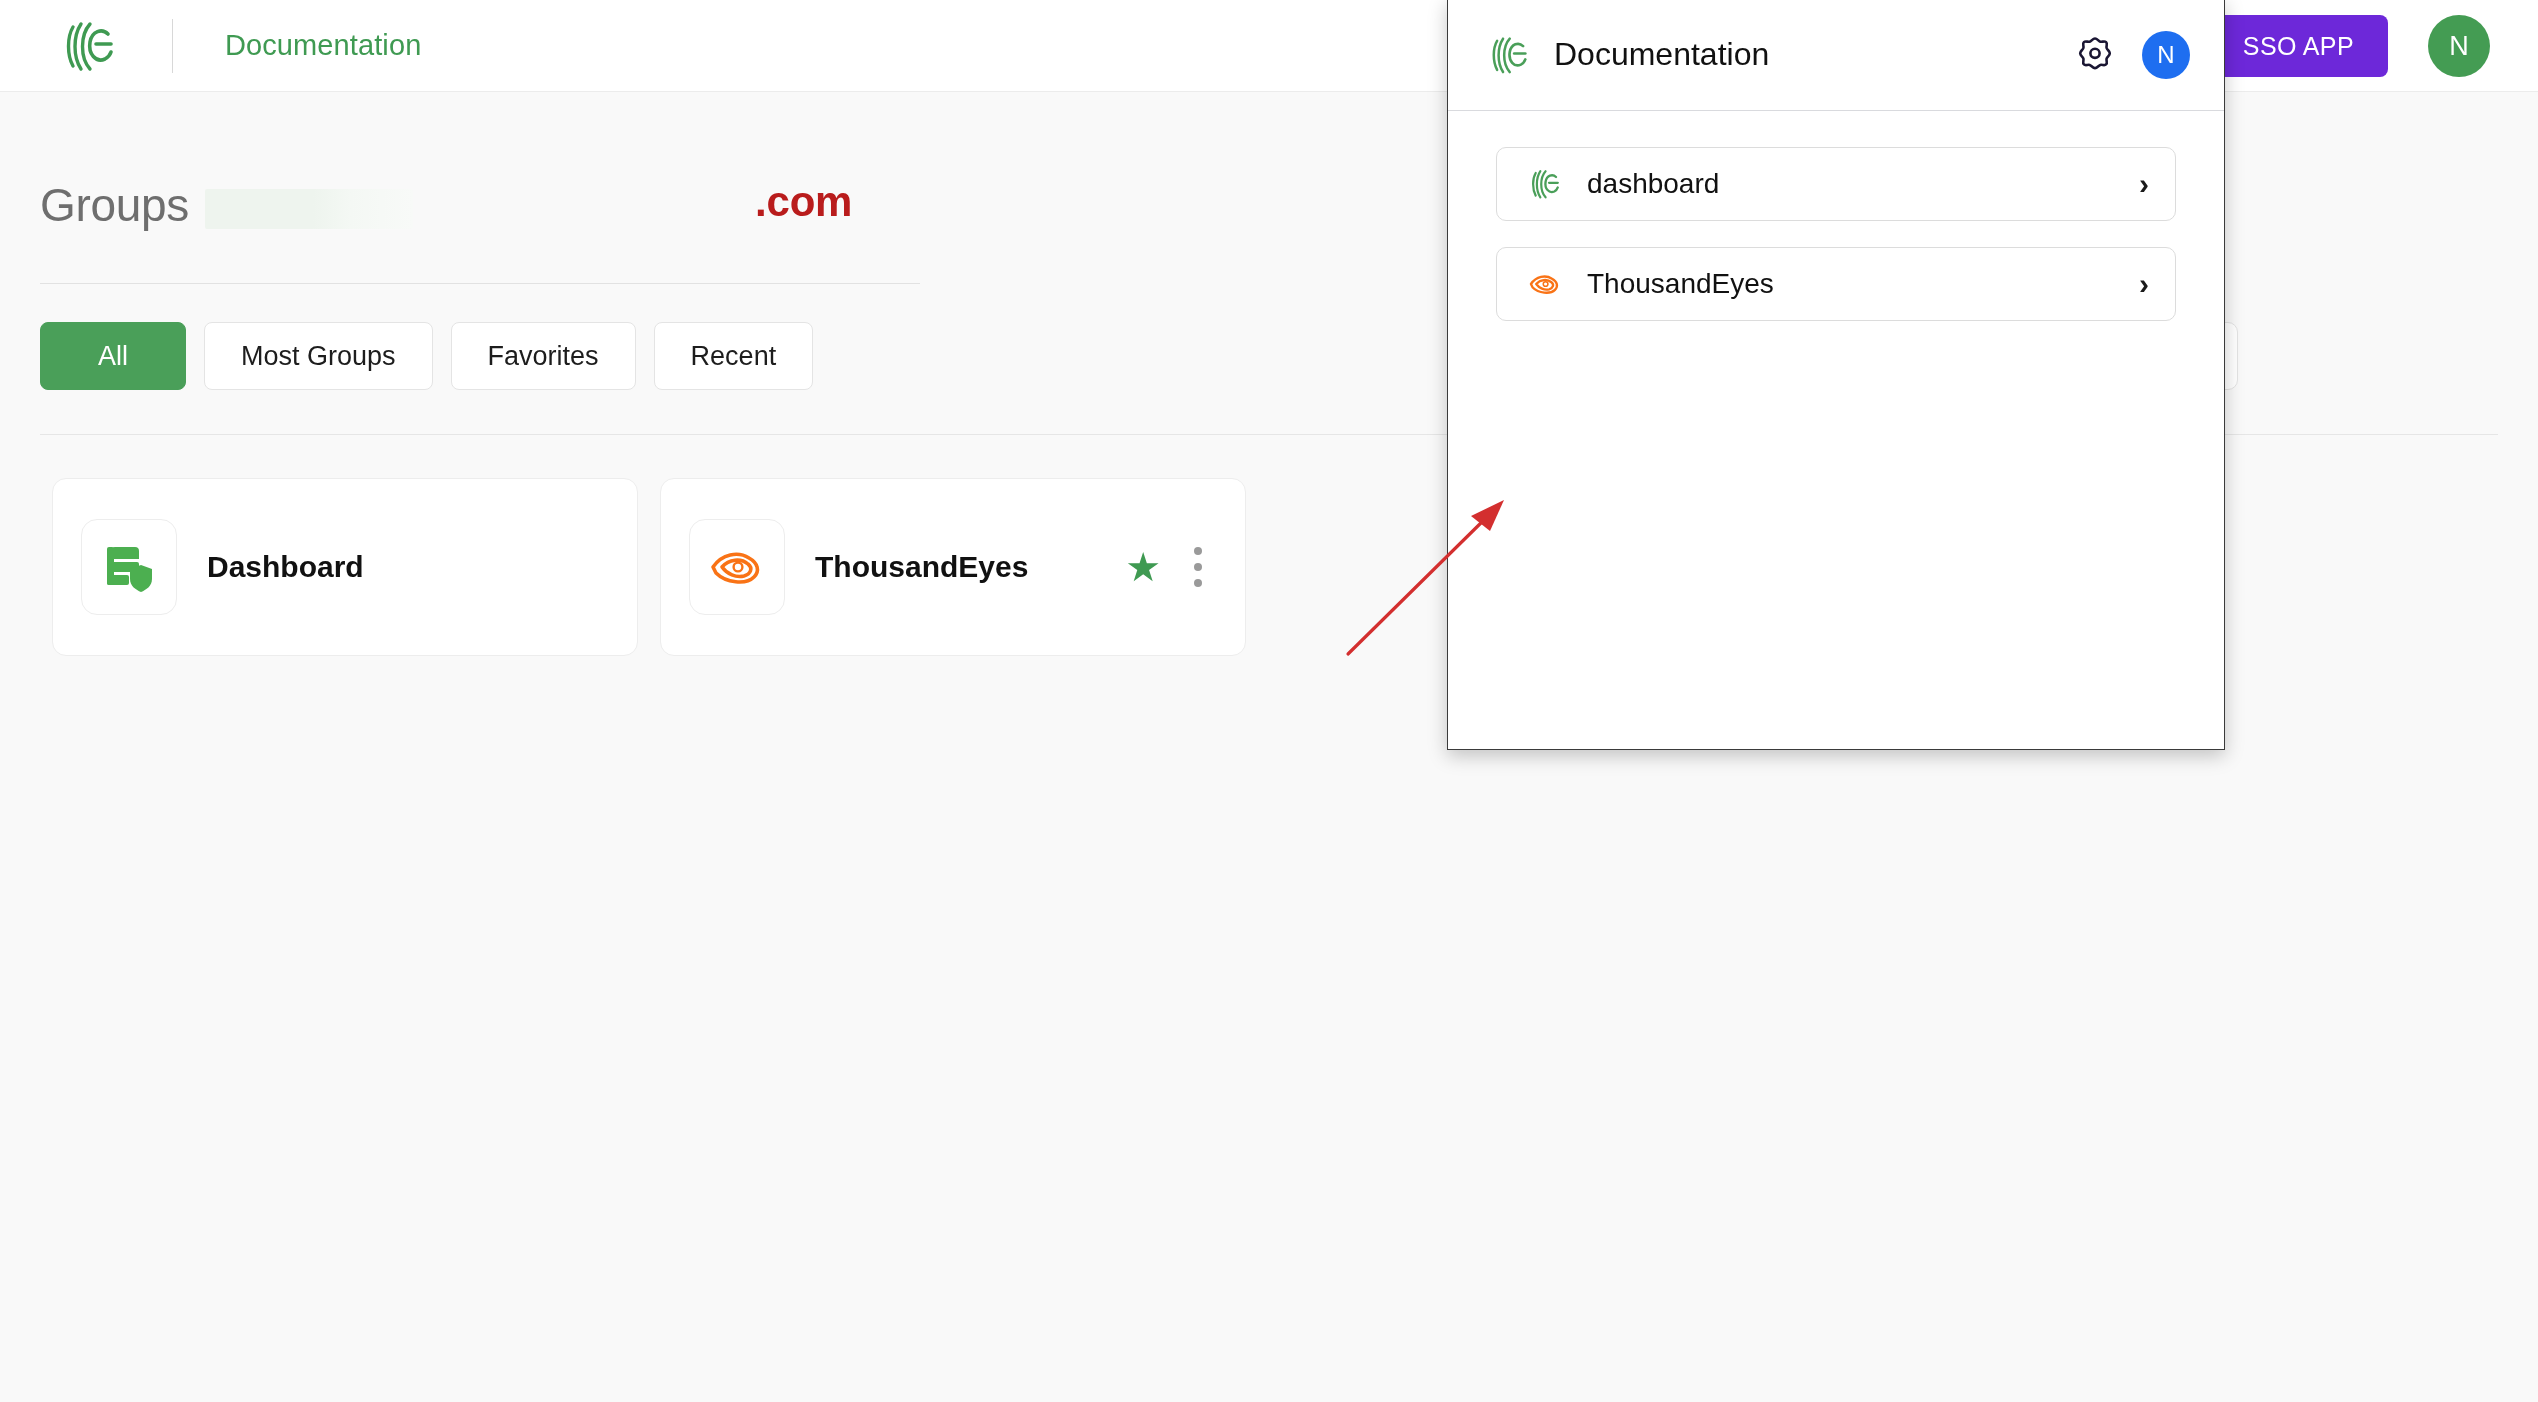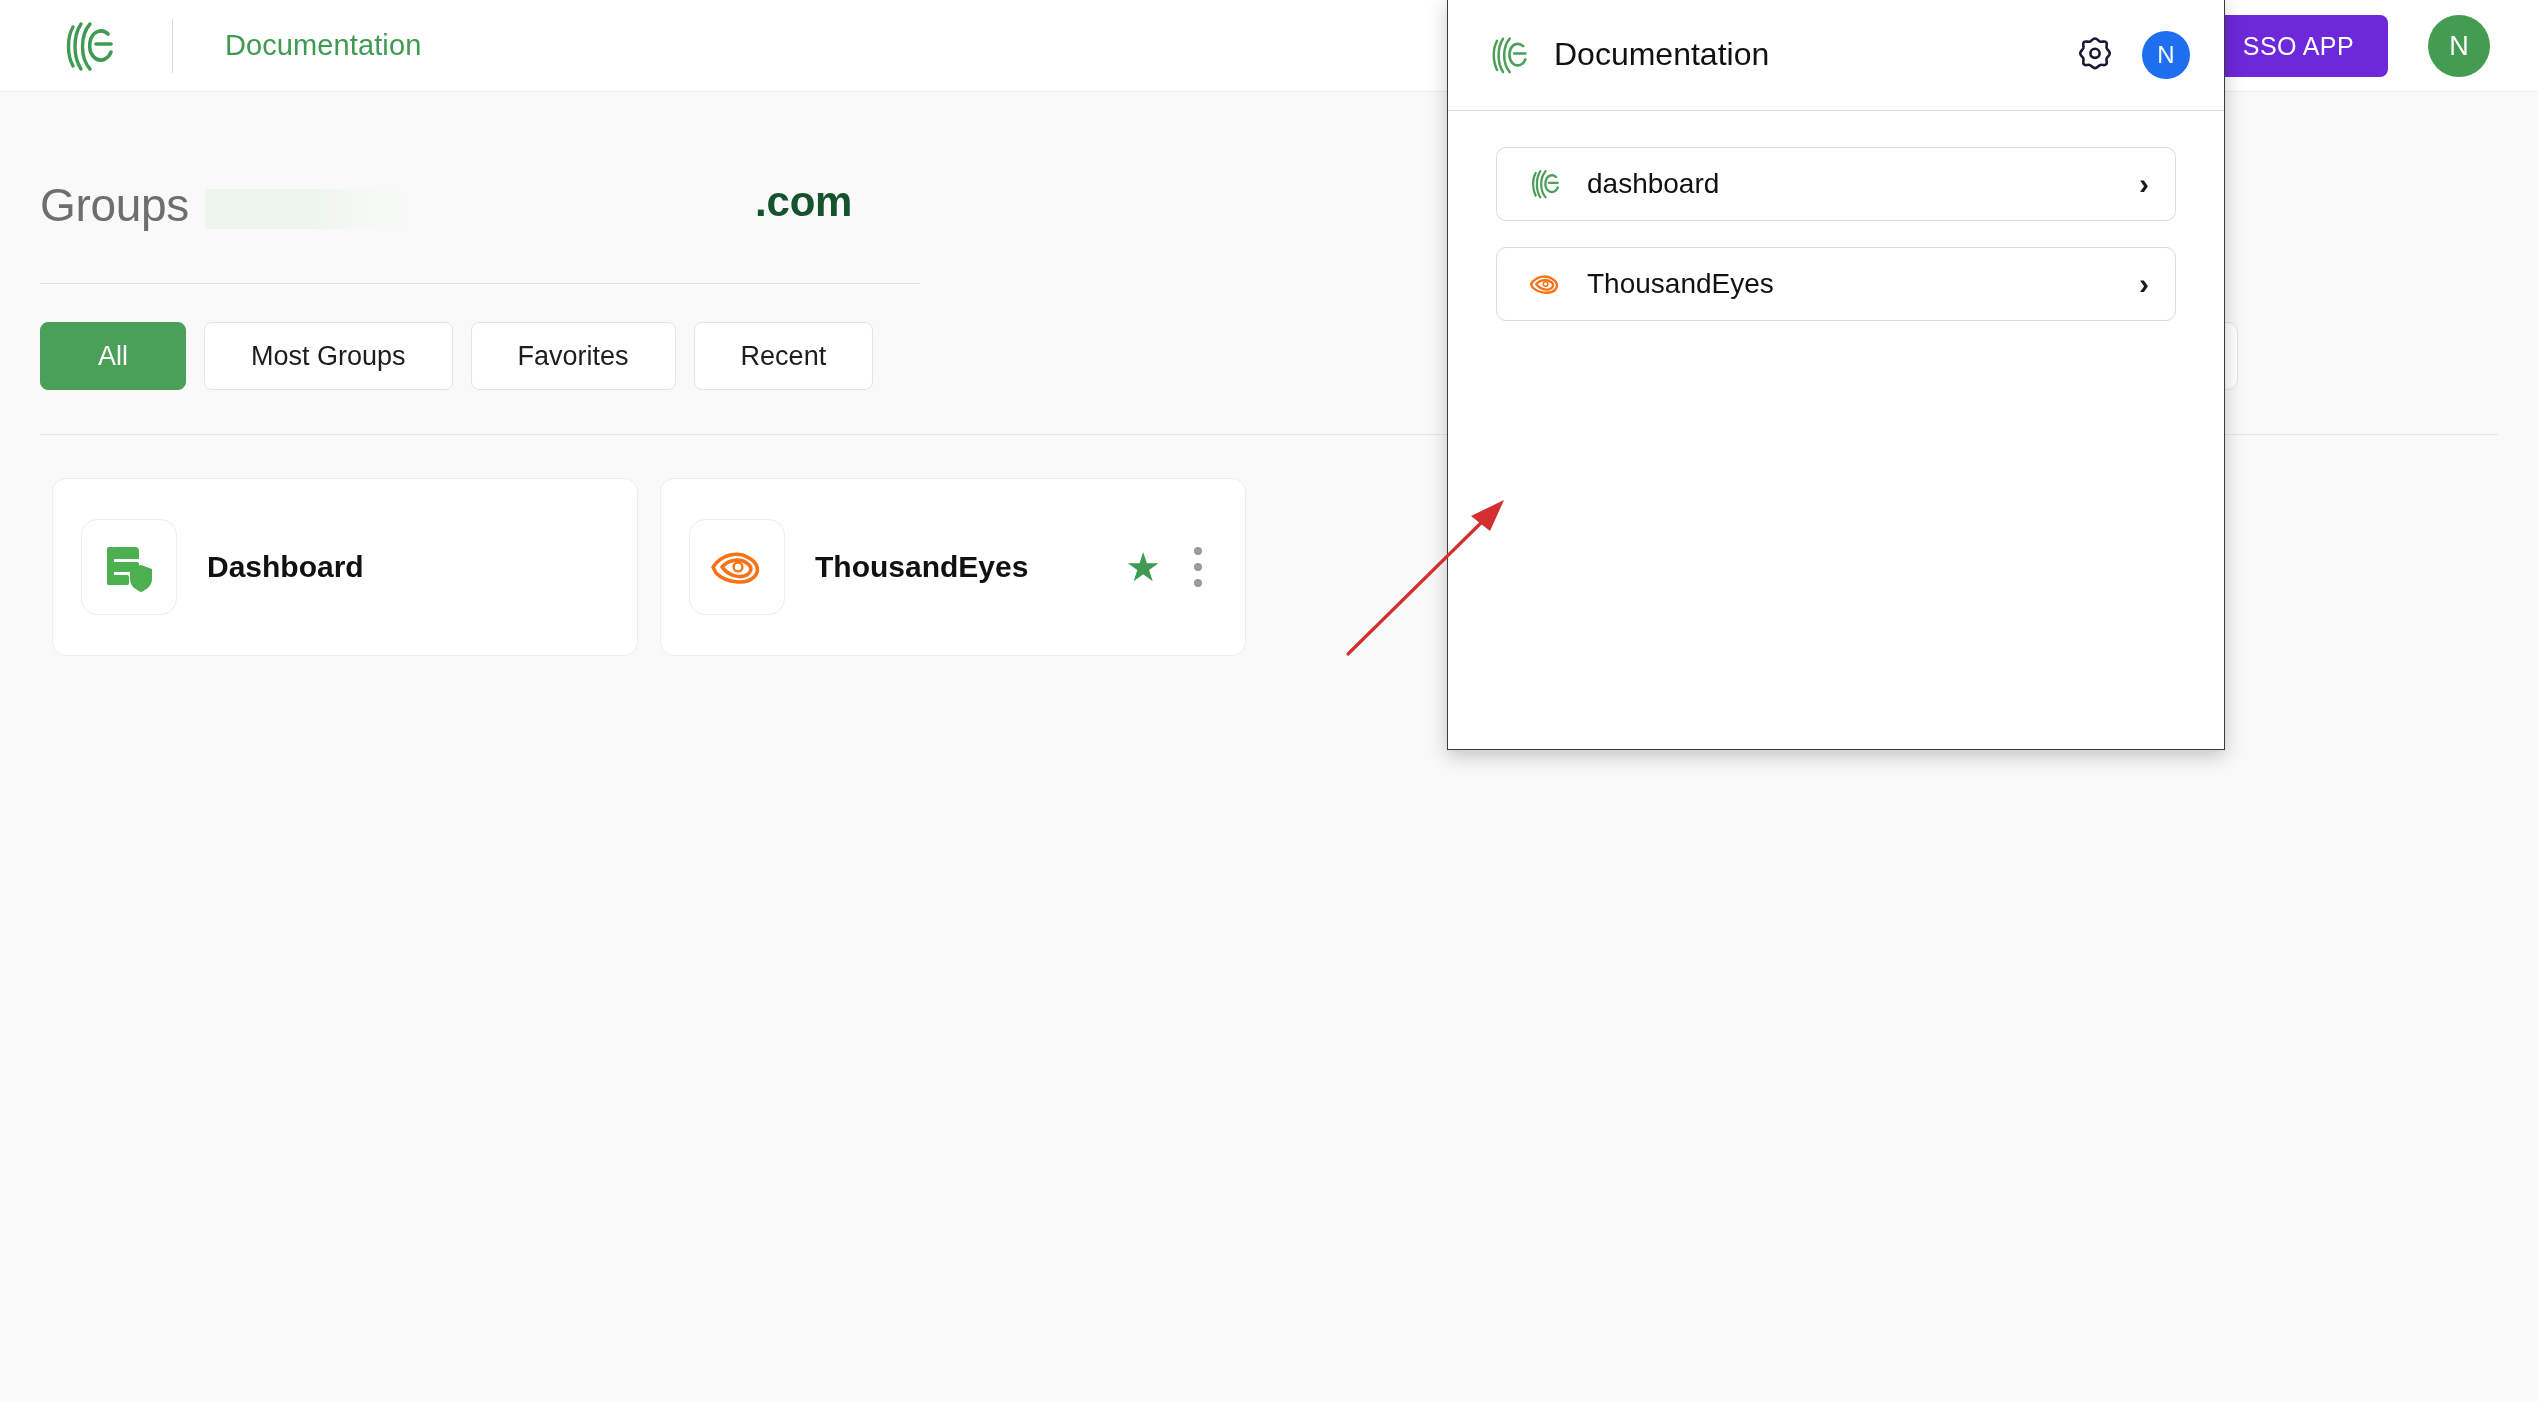--- a/index.html
+++ b/index.html
@@ -110,21 +110,21 @@
     background: linear-gradient(90deg,#eef4ee 0%,#eef4ee 52%,#f4f8f4 70%,#f8faf8 100%);
     border-radius: 2px;
     align-self: center;
   }
   .greeting-domain {
     position: absolute;
     left: 715px;
     top: 0;
     font-size: 42px;
     font-weight: 700;
-    color: #14532d;
+    color: #b91c1c;
     letter-spacing: -.2px;
   }
 
   .divider-short {
     position: absolute;
     left: 40px; top: 283px;
     width: 880px; height: 1px;
     background: #e2e2e2;
   }
 
@@ -133,21 +133,21 @@
     position: absolute;
     left: 40px; top: 322px;
     height: 68px;
     display: flex;
     align-items: center;
     gap: 18px;
   }
   .tab {
     height: 68px;
     min-width: 80px;
-    padding: 0 46px;
+    padding: 0 36px;
     border-radius: 8px;
     border: 1px solid #e4e4e4;
     background: #ffffff;
     color: #1d1d1d;
     font-size: 27px;
     font-family: "Liberation Sans", sans-serif;
     font-weight: 400;
     display: flex; align-items: center; justify-content: center;
     cursor: pointer;
     white-space: nowrap;

